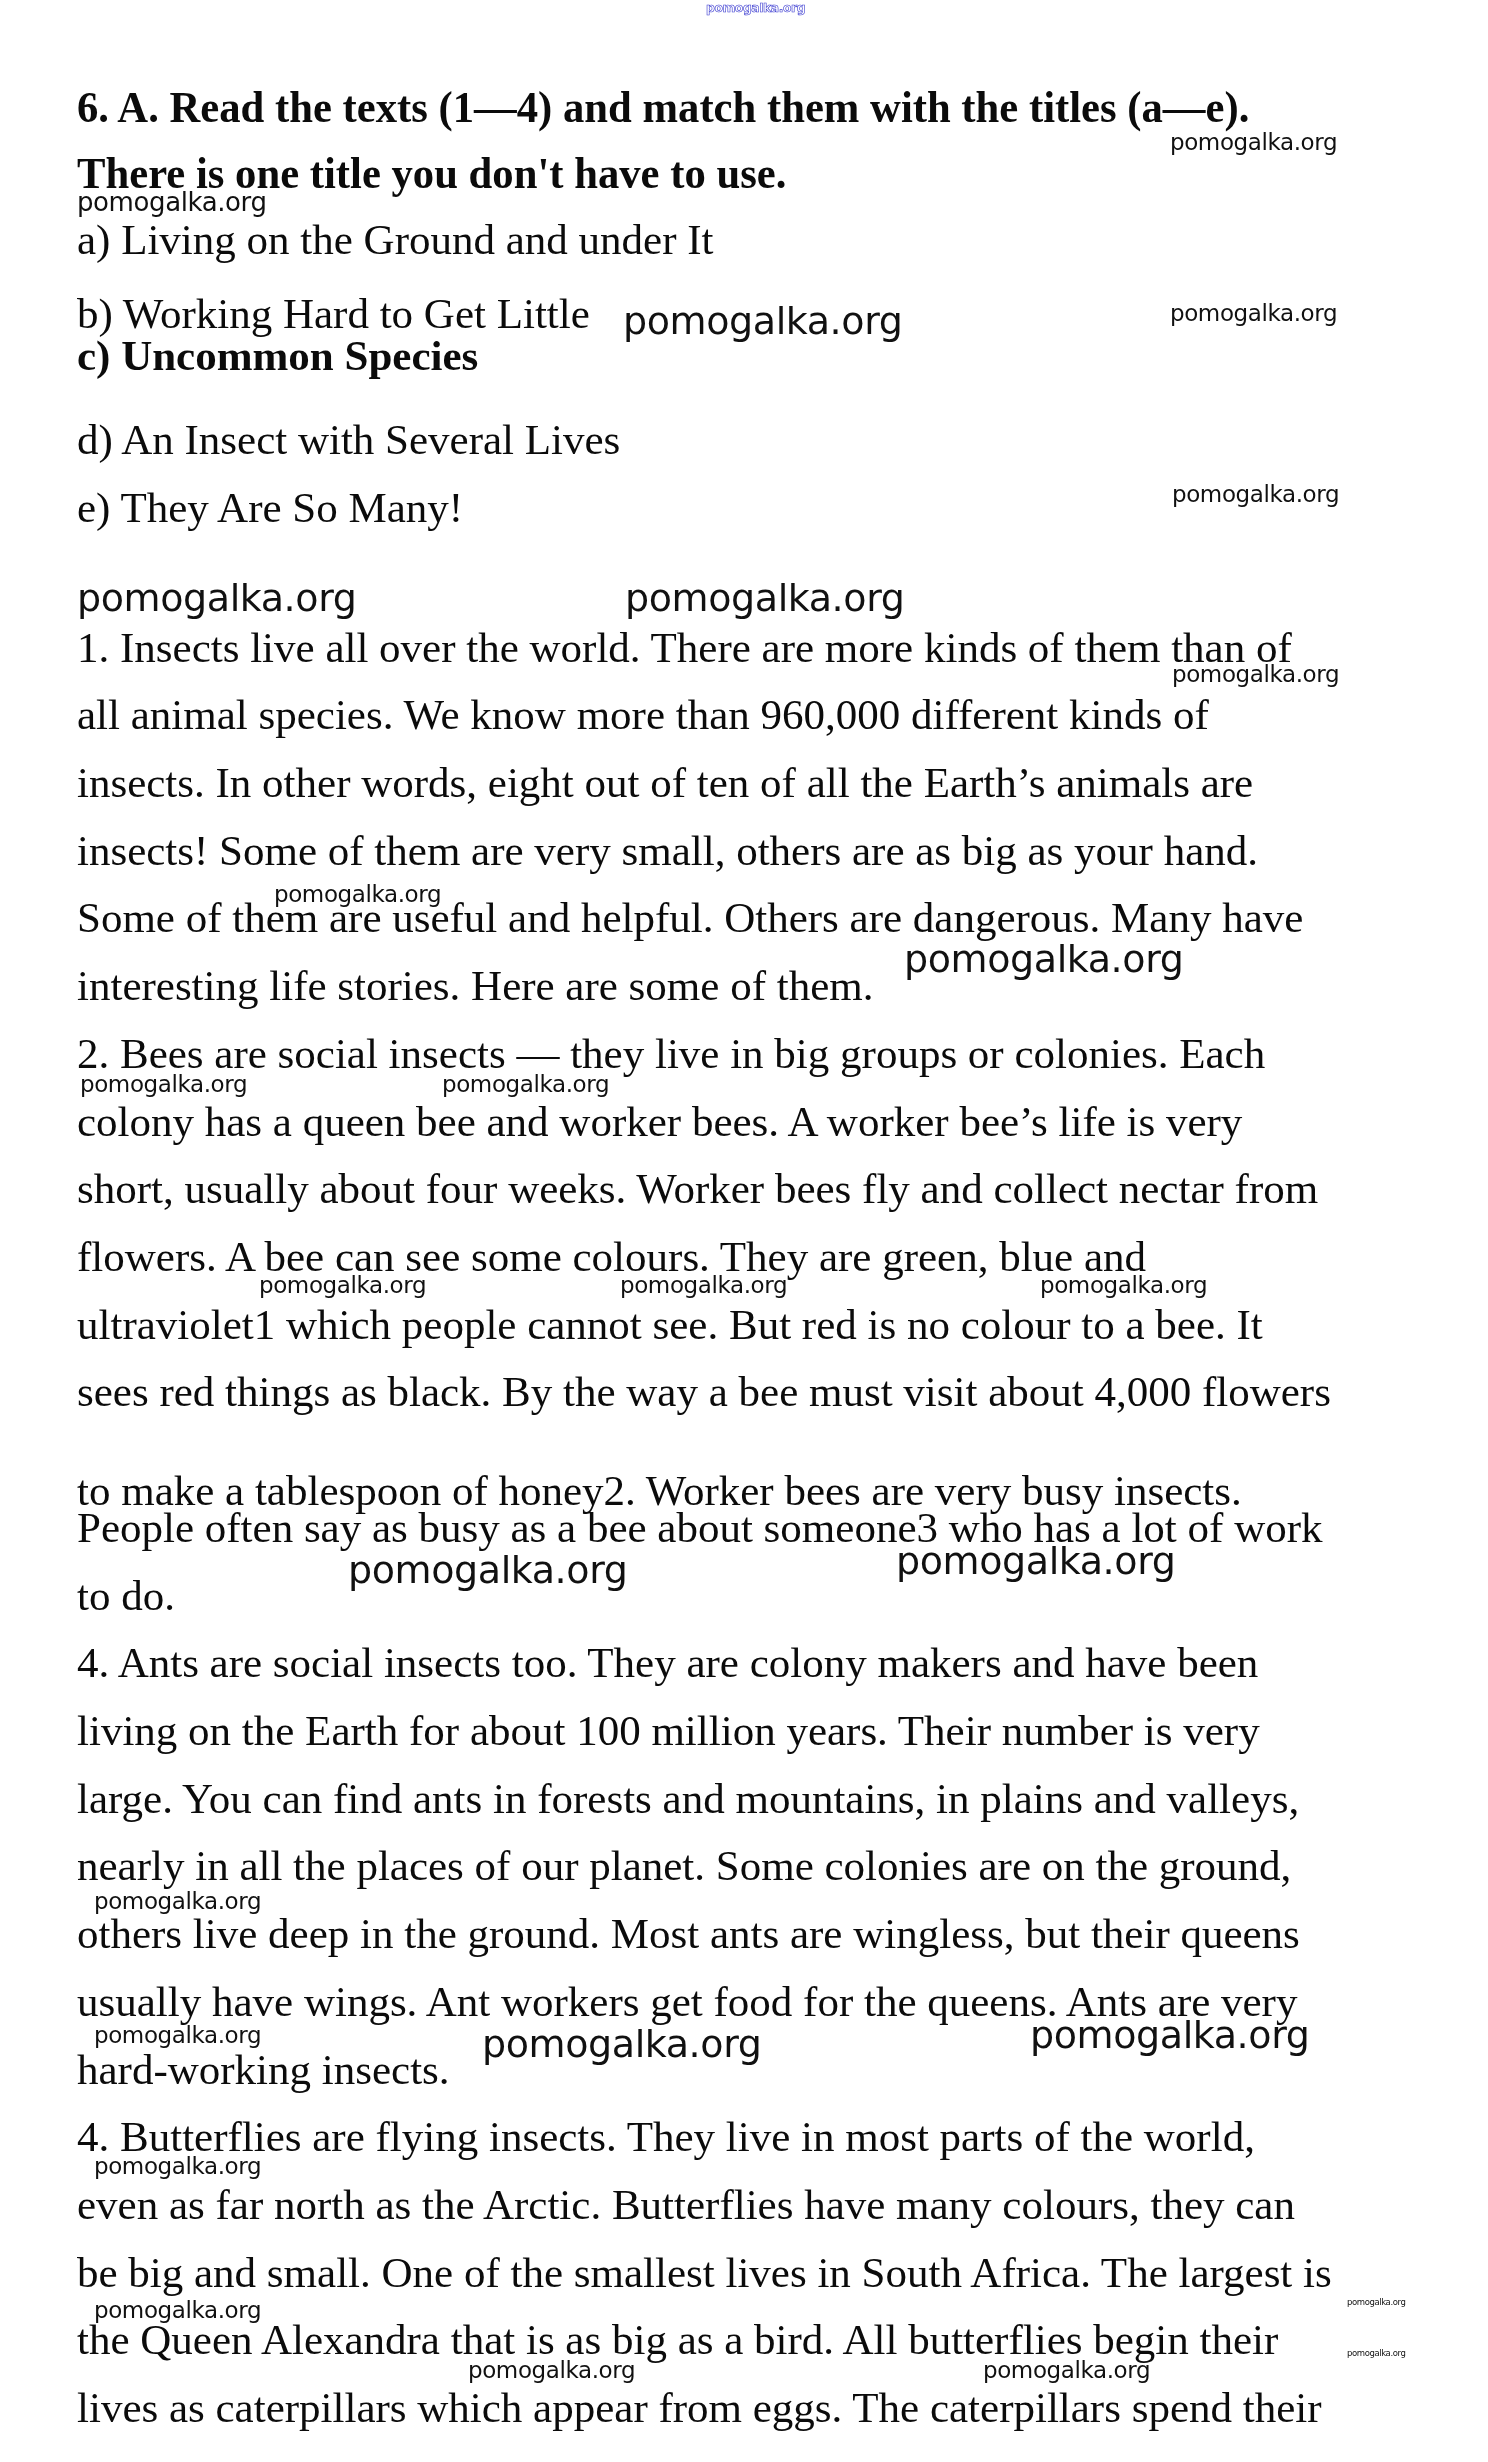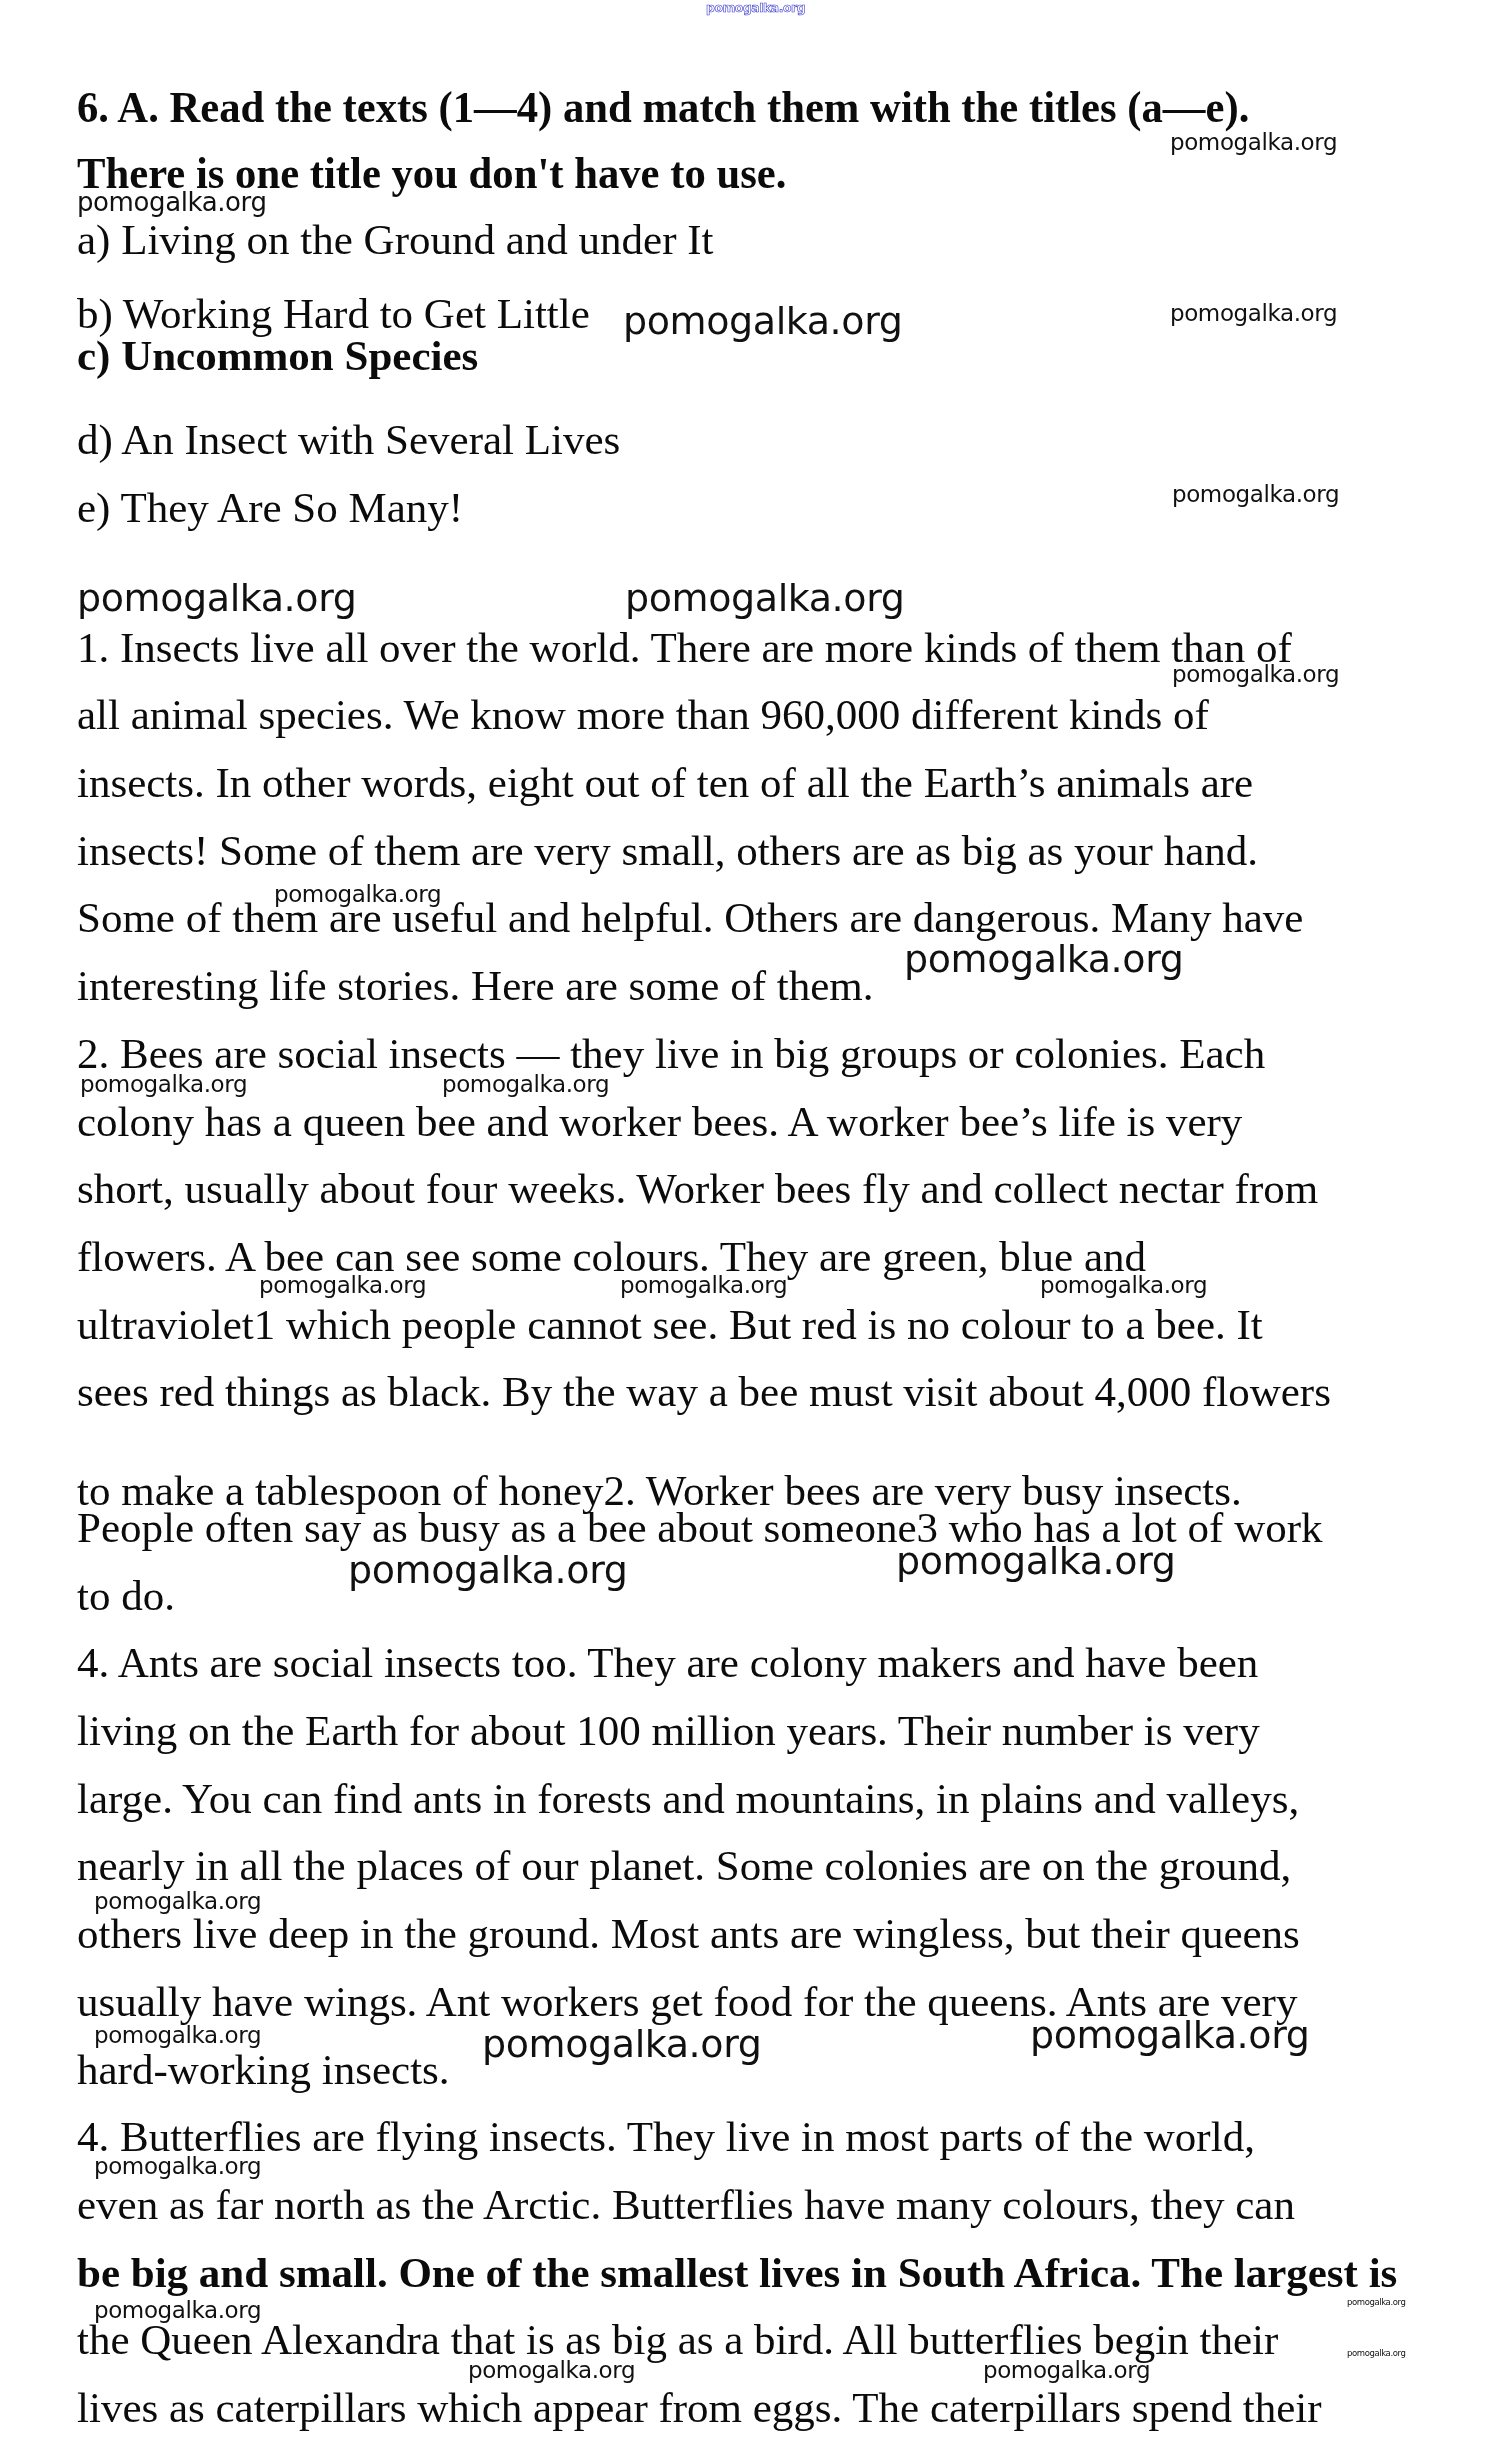--- a/index.html
+++ b/index.html
@@ -62,21 +62,21 @@
   <div class="line" style="top:1641px;">4. Ants are social insects too. They are colony makers and have been</div>
   <div class="line" style="top:1709px;">living on the Earth for about 100 million years. Their number is very</div>
   <div class="line" style="top:1777px;">large. You can find ants in forests and mountains, in plains and valleys,</div>
   <div class="line" style="top:1844px;">nearly in all the places of our planet. Some colonies are on the ground,</div>
   <div class="line" style="top:1980px;">usually have wings. Ant workers get food for the queens. Ants are very</div>
   <div class="line" style="top:1912px;">others live deep in the ground. Most ants are wingless, but their queens</div>
   <div class="line" style="top:2048px;">hard-working insects.</div>
 
   <div class="line" style="top:2115px;">4. Butterflies are flying insects. They live in most parts of the world,</div>
   <div class="line" style="top:2183px;">even as far north as the Arctic. Butterflies have many colours, they can</div>
-  <div class="line" style="top:2251px;font-weight:bold;">be big and small. One of the smallest lives in South Africa. The largest is</div>
+  <div class="line" style="top:2251px;">be big and small. One of the smallest lives in South Africa. The largest is</div>
   <div class="line" style="top:2318px;">the Queen Alexandra that is as big as a bird. All butterflies begin their</div>
   <div class="line" style="top:2386px;">lives as caterpillars which appear from eggs. The caterpillars spend their</div>
 
   <div class="wm s" style="left:1170px; top:131px;">pomogalka.org</div>
   <div class="wm m" style="left:77px; top:189px;">pomogalka.org</div>
   <div class="wm l" style="left:623px; top:302px;">pomogalka.org</div>
   <div class="wm s" style="left:1170px; top:302px;">pomogalka.org</div>
   <div class="wm s" style="left:1172px; top:483px;">pomogalka.org</div>
   <div class="wm l" style="left:77px; top:579px;">pomogalka.org</div>
   <div class="wm l" style="left:625px; top:579px;">pomogalka.org</div>

